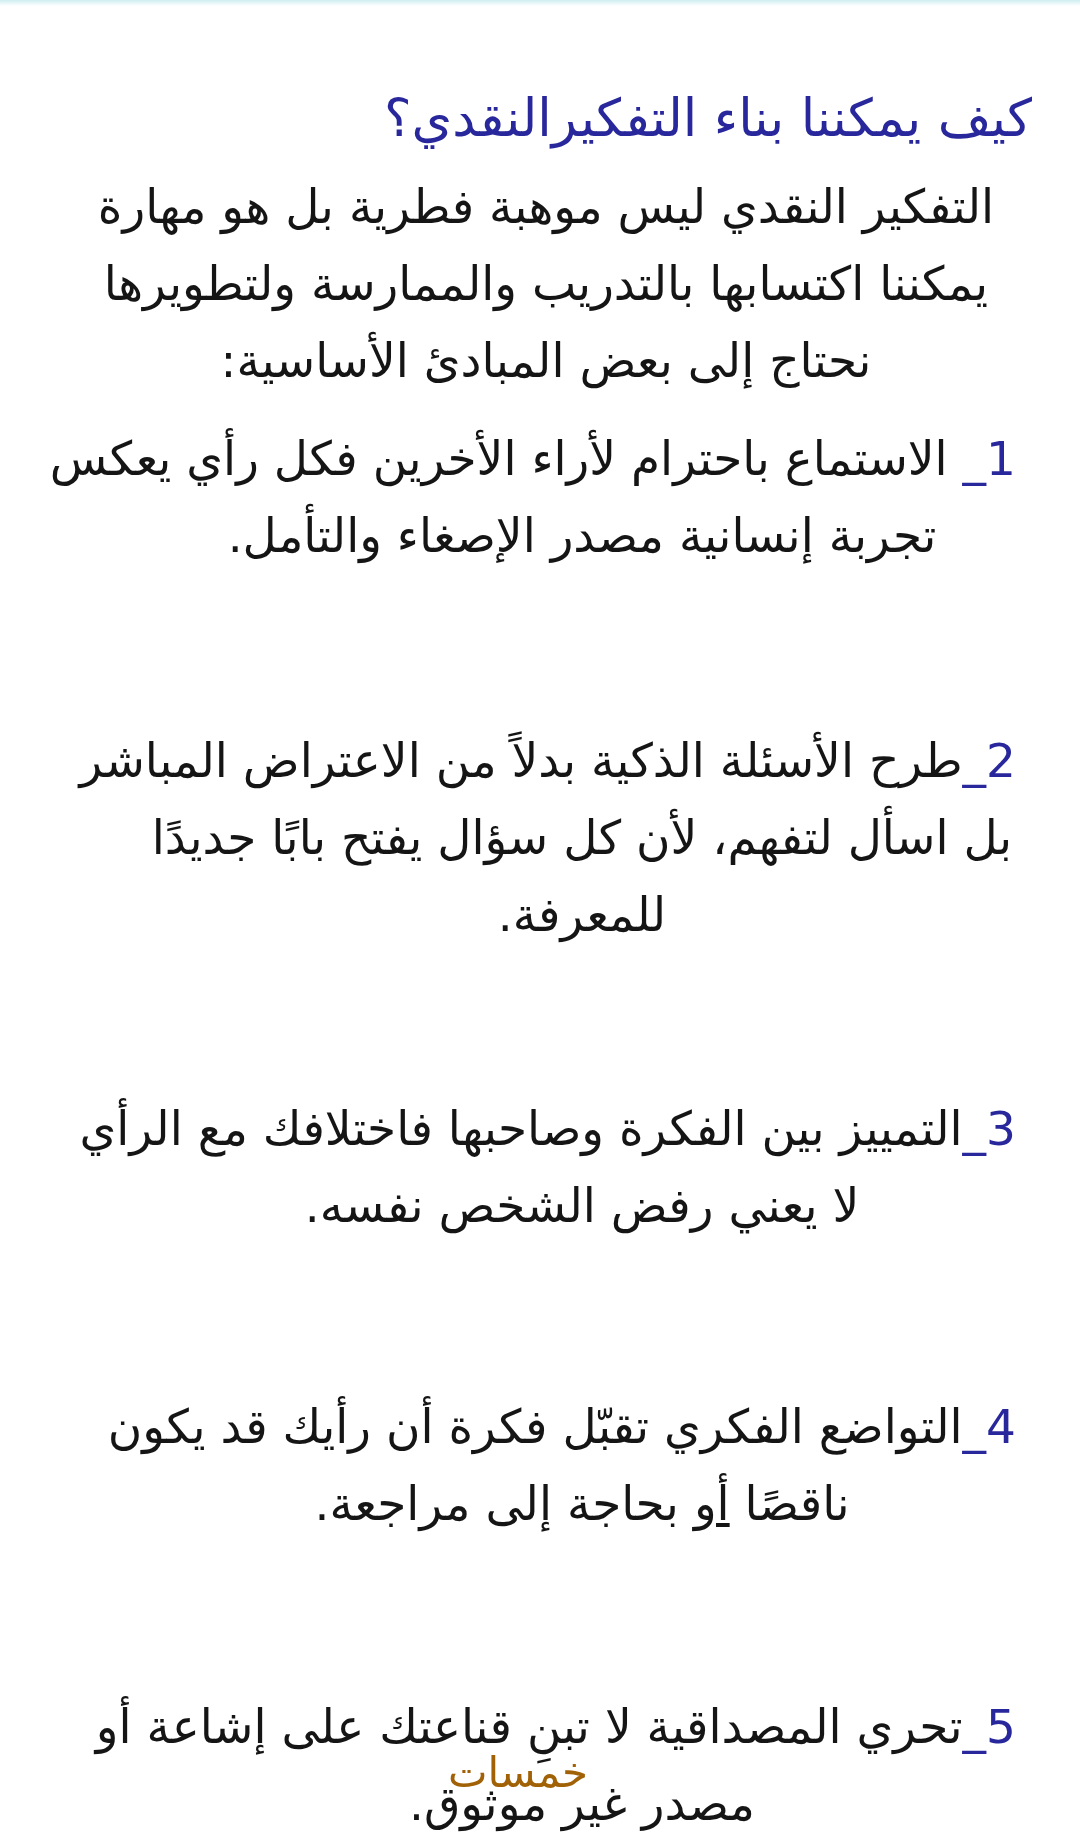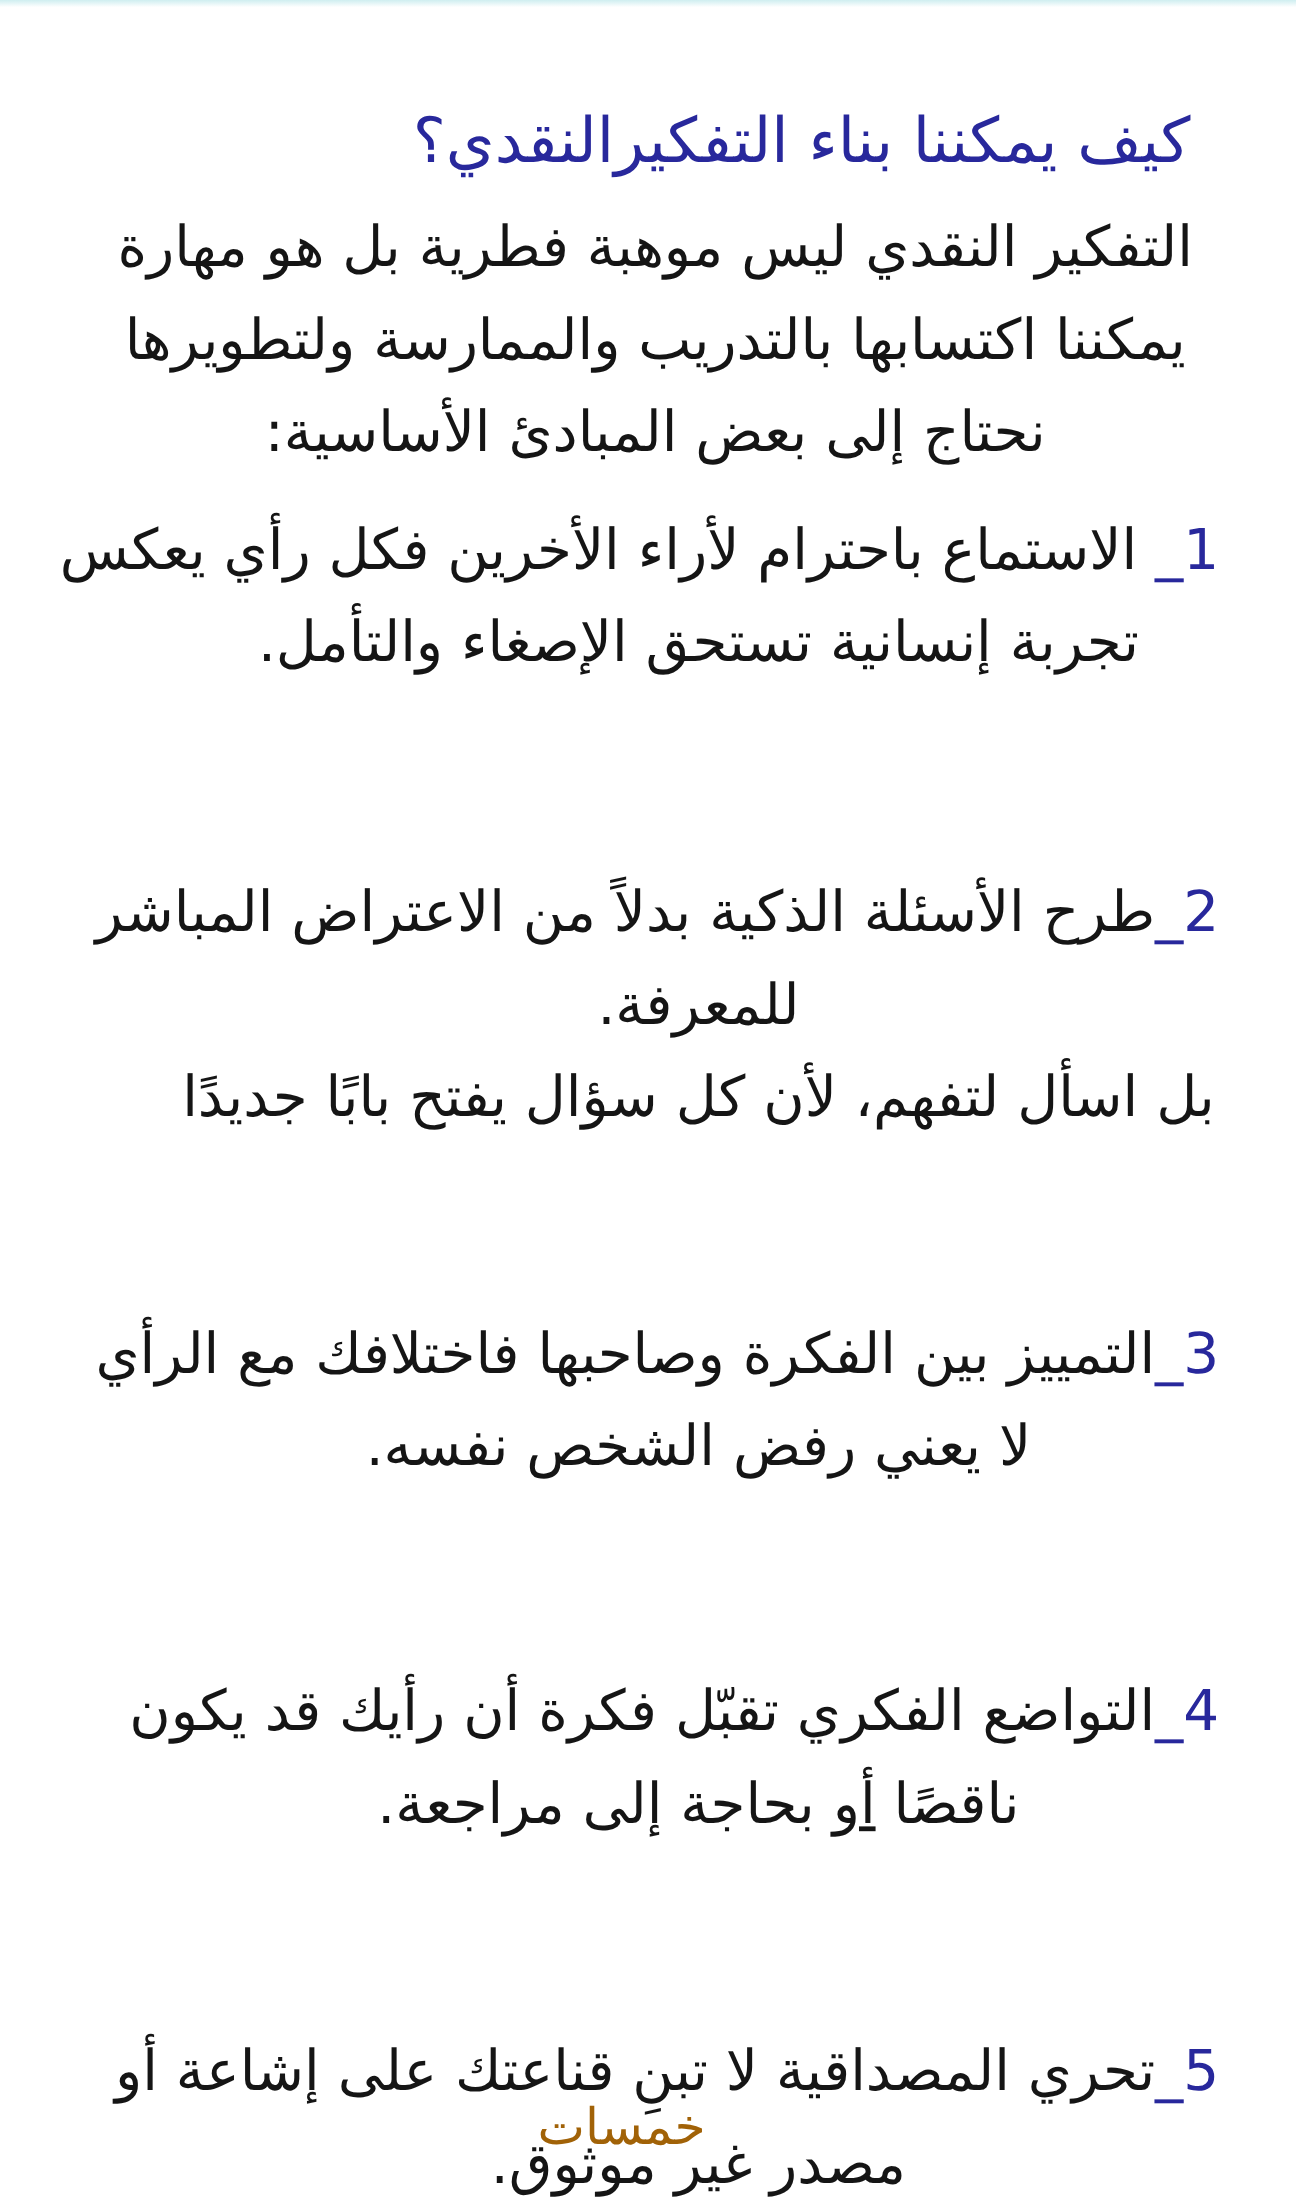--- a/index.html
+++ b/index.html
@@ -22,21 +22,21 @@
     top: 0; left: 0;
     width: 100%;
     height: 6px;
     background: linear-gradient(to bottom, #cfeef0 0%, rgba(255,255,255,0) 100%);
   }
   .title {
     position: absolute;
     top: 76px;
     right: 0;
     left: 0;
-    padding-right: 88px;
+    padding-right: 48px;
     box-sizing: border-box;
     text-align: right;
     font-size: 52px;
     line-height: 84px;
     color: #28289C;
     white-space: nowrap;
     margin-left: 12px;
   }
   .intro {
     position: absolute;
@@ -89,27 +89,27 @@
   <div class="title">كيف يمكننا بناء التفكيرالنقدي؟</div>
 
   <div class="intro">
     <div class="line">التفكير النقدي ليس موهبة فطرية بل هو مهارة</div>
     <div class="line">يمكننا اكتسابها بالتدريب والممارسة ولتطويرها</div>
     <div class="line">نحتاج إلى بعض المبادئ الأساسية:</div>
   </div>
 
   <div class="point p1">
     <div class="line"><span class="num">1_</span><span> الاستماع باحترام لأراء الأخرين فكل رأي يعكس</span></div>
-    <div class="line">تجربة إنسانية تستحق الإصغاء والتأمل.</div>
+    <div class="line">تجربة إنسانية مصدر الإصغاء والتأمل.</div>
   </div>
 
   <div class="point p2">
     <div class="line"><span class="num">2_</span><span>طرح الأسئلة الذكية بدلاً من الاعتراض  المباشر</span></div>
+    <div class="line">بل اسأل لتفهم، لأن كل سؤال يفتح بابًا جديدًا</div>
     <div class="line">للمعرفة.</div>
-    <div class="line">بل اسأل لتفهم، لأن كل سؤال يفتح بابًا جديدًا</div>
   </div>
 
   <div class="point p3">
     <div class="line"><span class="num">3_</span><span>التمييز بين الفكرة وصاحبها فاختلافك مع الرأي</span></div>
     <div class="line">لا يعني رفض الشخص نفسه.</div>
   </div>
 
   <div class="point p4">
     <div class="line"><span class="num">4_</span><span>التواضع الفكري تقبّل فكرة أن رأيك قد يكون</span></div>
     <div class="line"><span>ناقصًا </span><span class="u">أو</span><span> بحاجة إلى مراجعة.</span></div>

